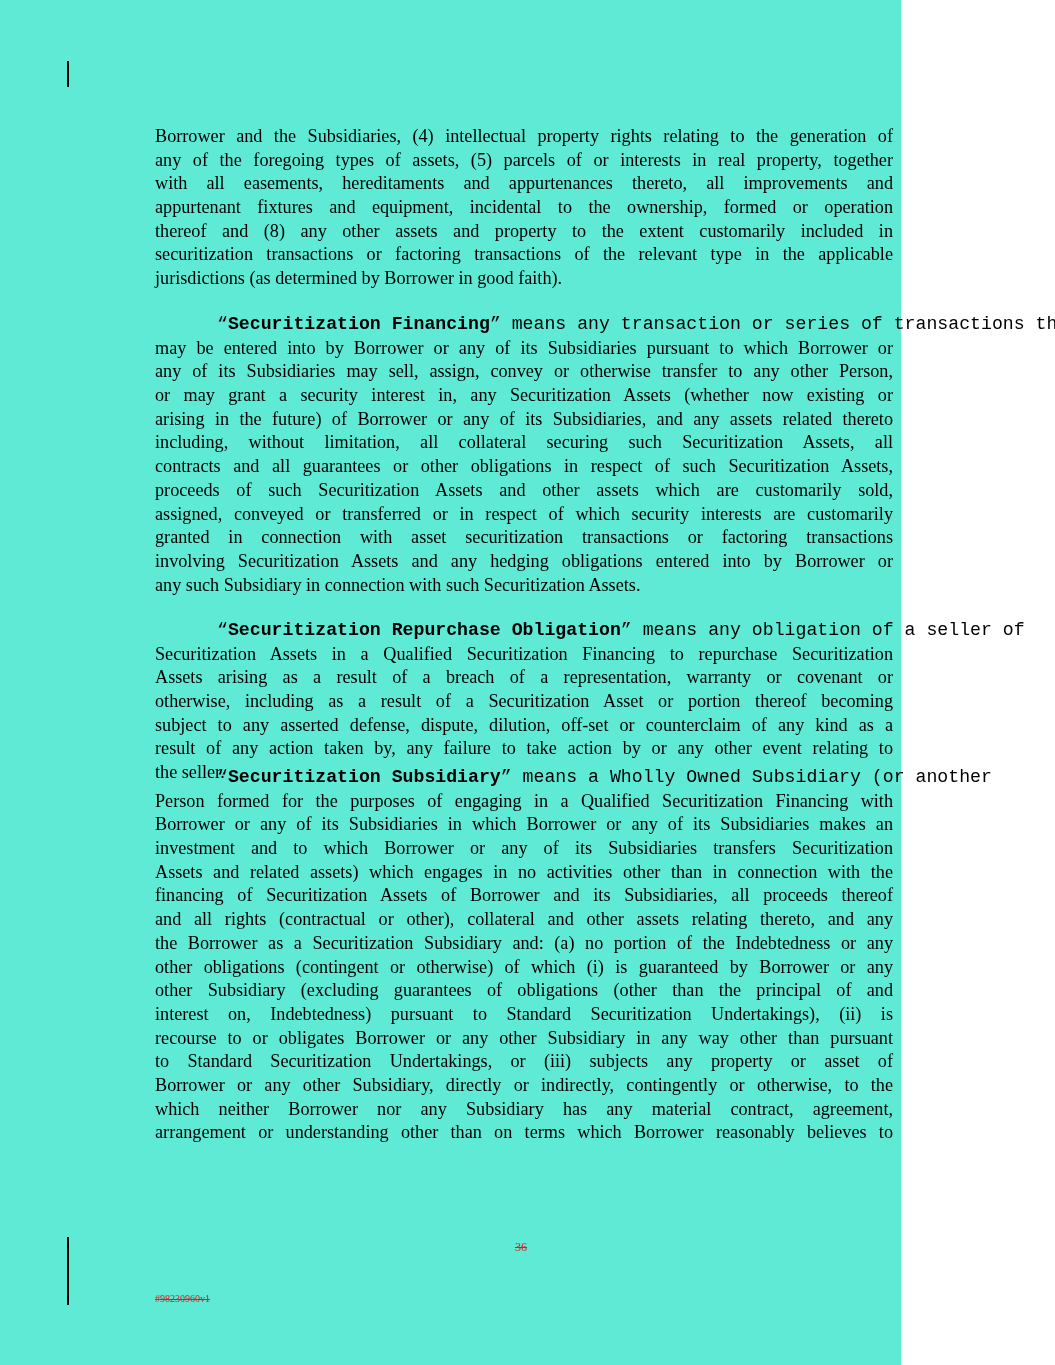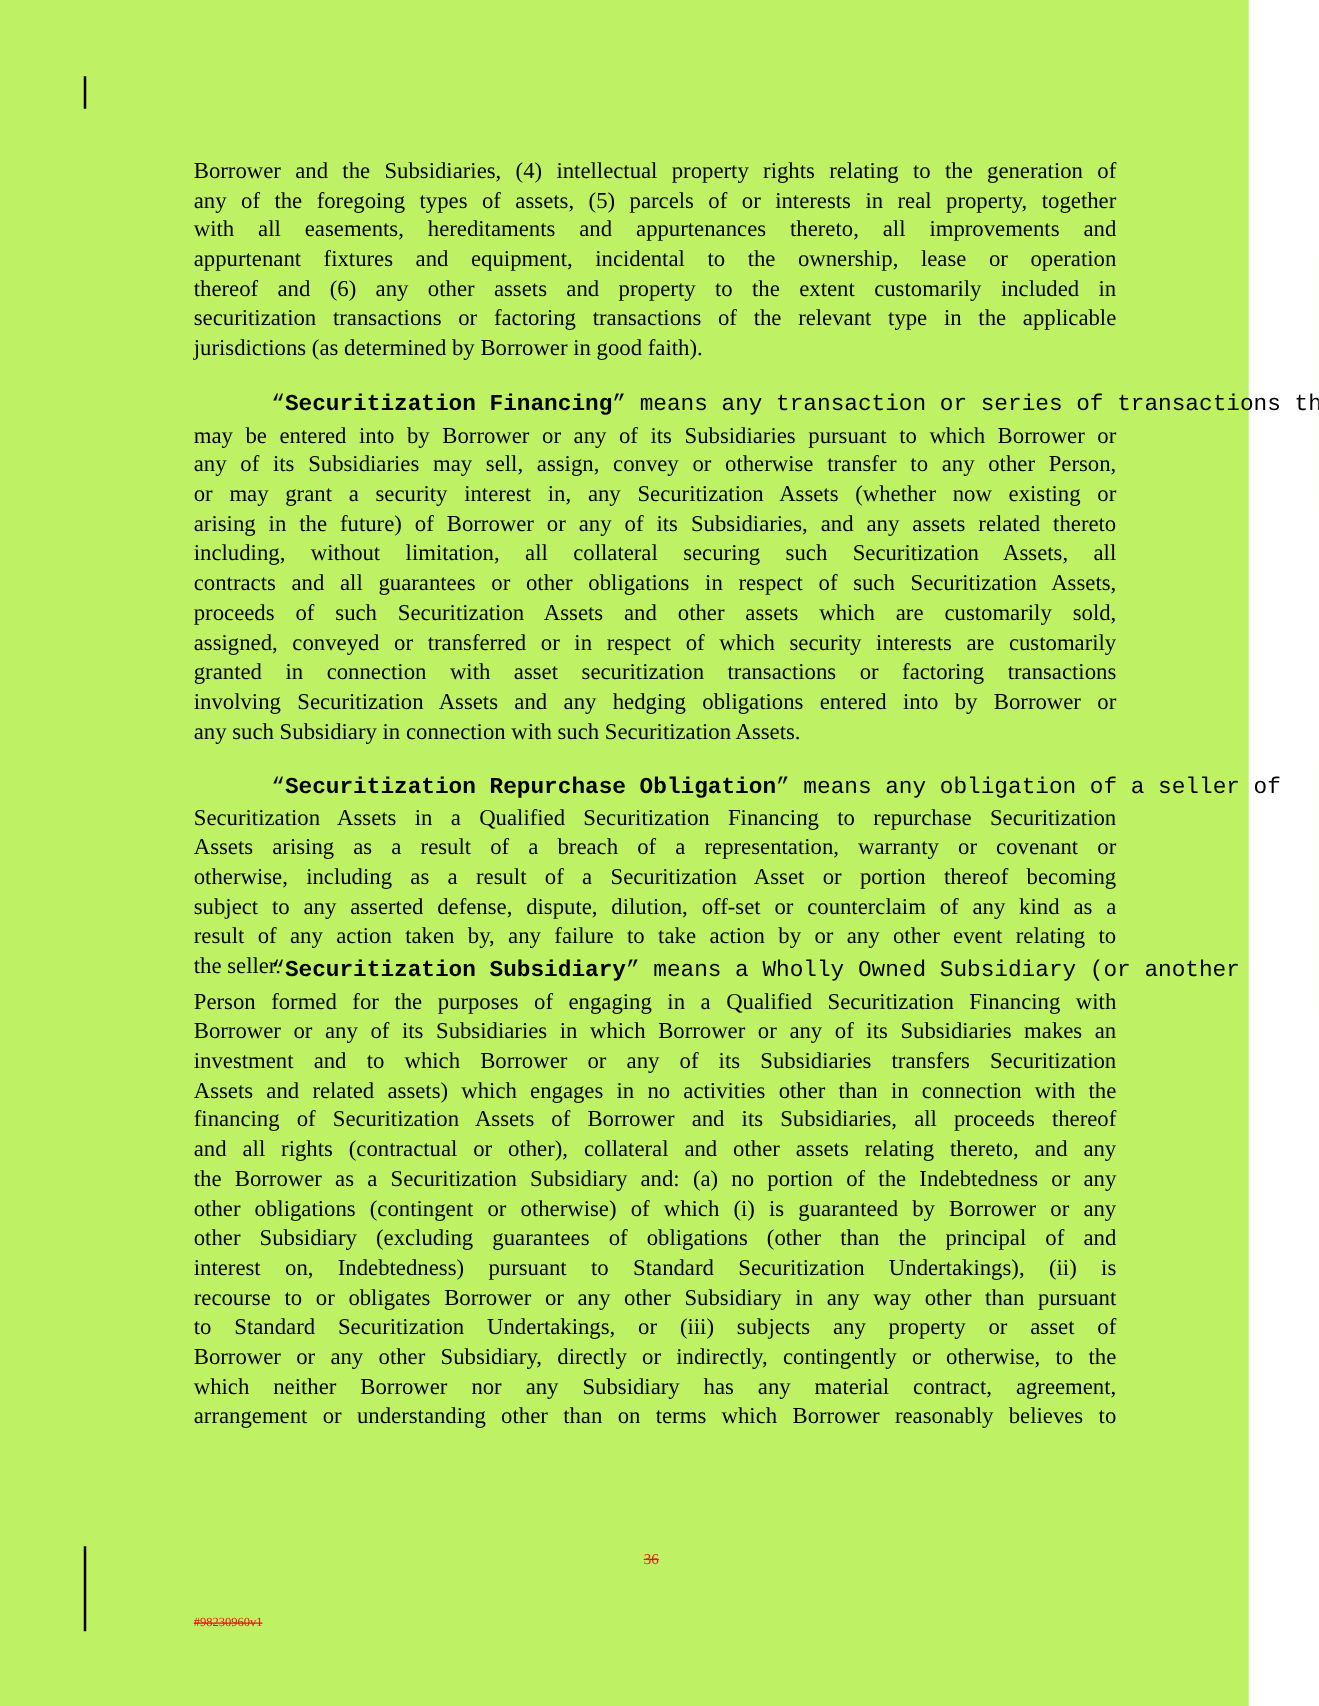--- a/index.html
+++ b/index.html
@@ -1,18 +1,18 @@
 <!DOCTYPE html>
 <html><head>
 <meta charset="utf-8">
 <style>
   html, body { margin: 0; padding: 0; background: #ffffff; }
   body { width: 1055px; height: 1365px; position: relative; overflow: hidden;
          font-family: "Liberation Serif", "DejaVu Serif", serif; color: #000; }
-  .page { position: absolute; left: 0; top: 0; width: 999px; height: 1365px; background: #bef264; }
+  .page { position: absolute; left: 0; top: 0; width: 901px; height: 1365px; background: #5eead4; }
   .bar { position: absolute; width: 2px; background: #000; }
   .bar-top { left: 67px; top: 61px; height: 26px; }
   .bar-bottom { left: 67px; top: 1237px; height: 68px; }
   .body-text { position: absolute; left: 155px; width: 738px; font-size: 18.2px; }
   .para { position: absolute; left: 0; width: 738px; }
   .line { height: 23.7px; line-height: 23.7px; white-space: nowrap;
           text-align: justify; text-align-last: justify; }
   .line.last { text-align-last: left; }
   .line.indent { padding-left: 62px; font-family: Liberation Mono, monospace; }
   .term { font-weight: bold; }
@@ -27,22 +27,22 @@
 <div class="page">
   <div class="bar bar-top"></div>
   <div class="bar bar-bottom"></div>
 
   <div class="body-text" style="top:125px;">
 
     <div class="para" style="top:0px;">
       <div class="line">Borrower and the Subsidiaries, (4) intellectual property rights relating to the generation of</div>
       <div class="line">any of the foregoing types of assets, (5) parcels of or interests in real property, together</div>
       <div class="line">with all easements, hereditaments and appurtenances thereto, all improvements and</div>
-      <div class="line">appurtenant fixtures and equipment, incidental to the ownership, lease or operation</div>
-      <div class="line">thereof and (6) any other assets and property to the extent customarily included in</div>
+      <div class="line">appurtenant fixtures and equipment, incidental to the ownership, formed or operation</div>
+      <div class="line">thereof and (8) any other assets and property to the extent customarily included in</div>
       <div class="line">securitization transactions or factoring transactions of the relevant type in the applicable</div>
       <div class="line last">jurisdictions (as determined by Borrower in good faith).</div>
     </div>
 
     <div class="para" style="top:188px;">
       <div class="line indent"><span>“</span><span class="term">Securitization Financing</span><span>” means any transaction or series of transactions that</span></div>
       <div class="line">may be entered into by Borrower or any of its Subsidiaries pursuant to which Borrower or</div>
       <div class="line">any of its Subsidiaries may sell, assign, convey or otherwise transfer to any other Person,</div>
       <div class="line">or may grant a security interest in, any Securitization Assets (whether now existing or</div>
       <div class="line">arising in the future) of Borrower or any of its Subsidiaries, and any assets related thereto</div>

